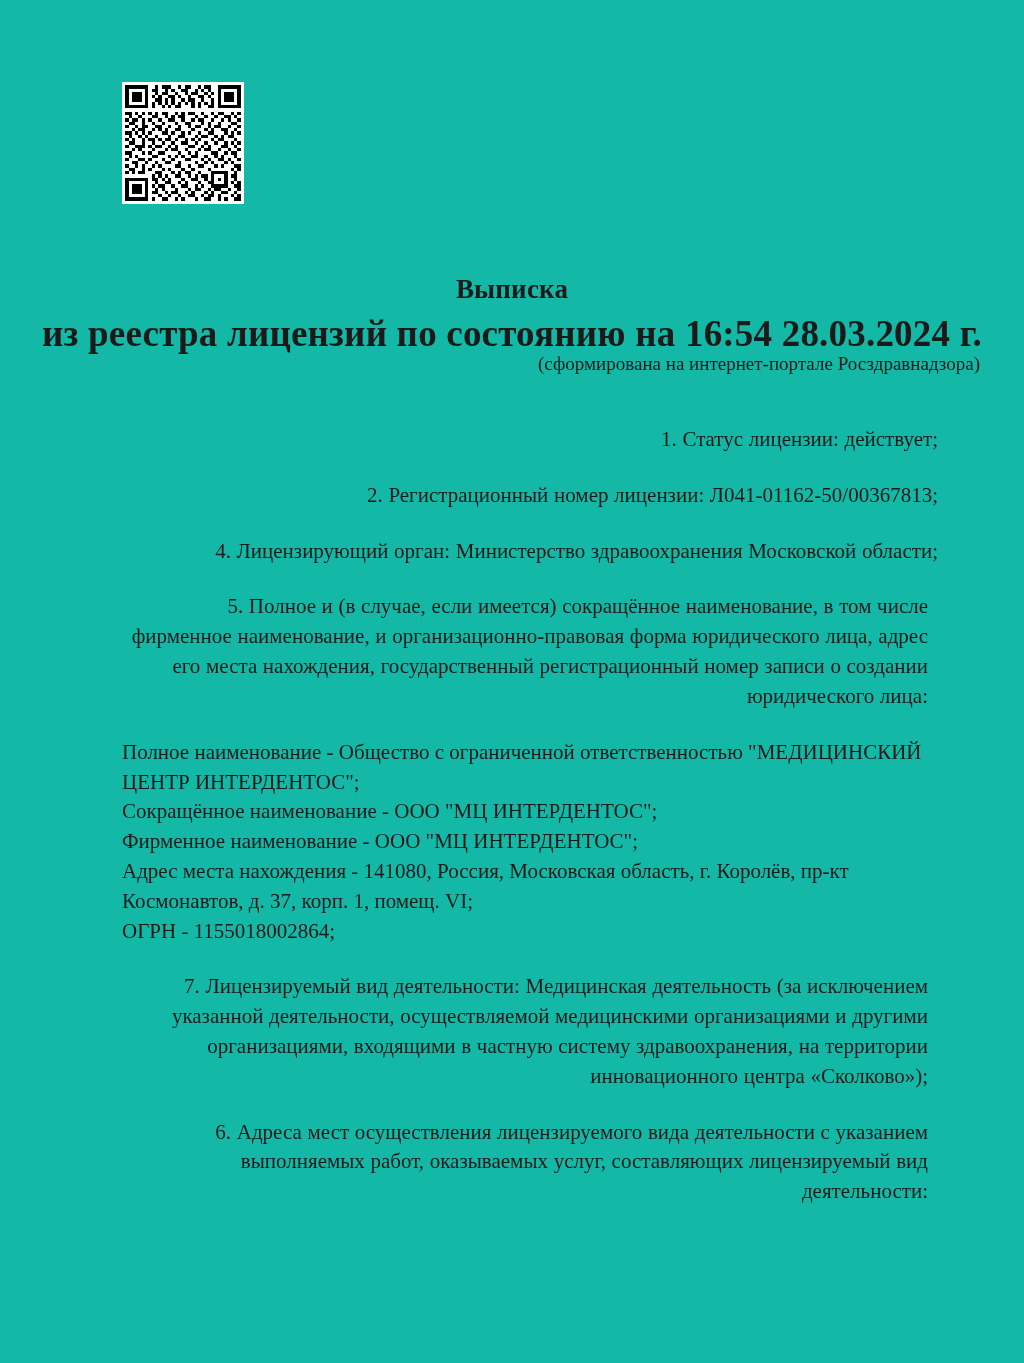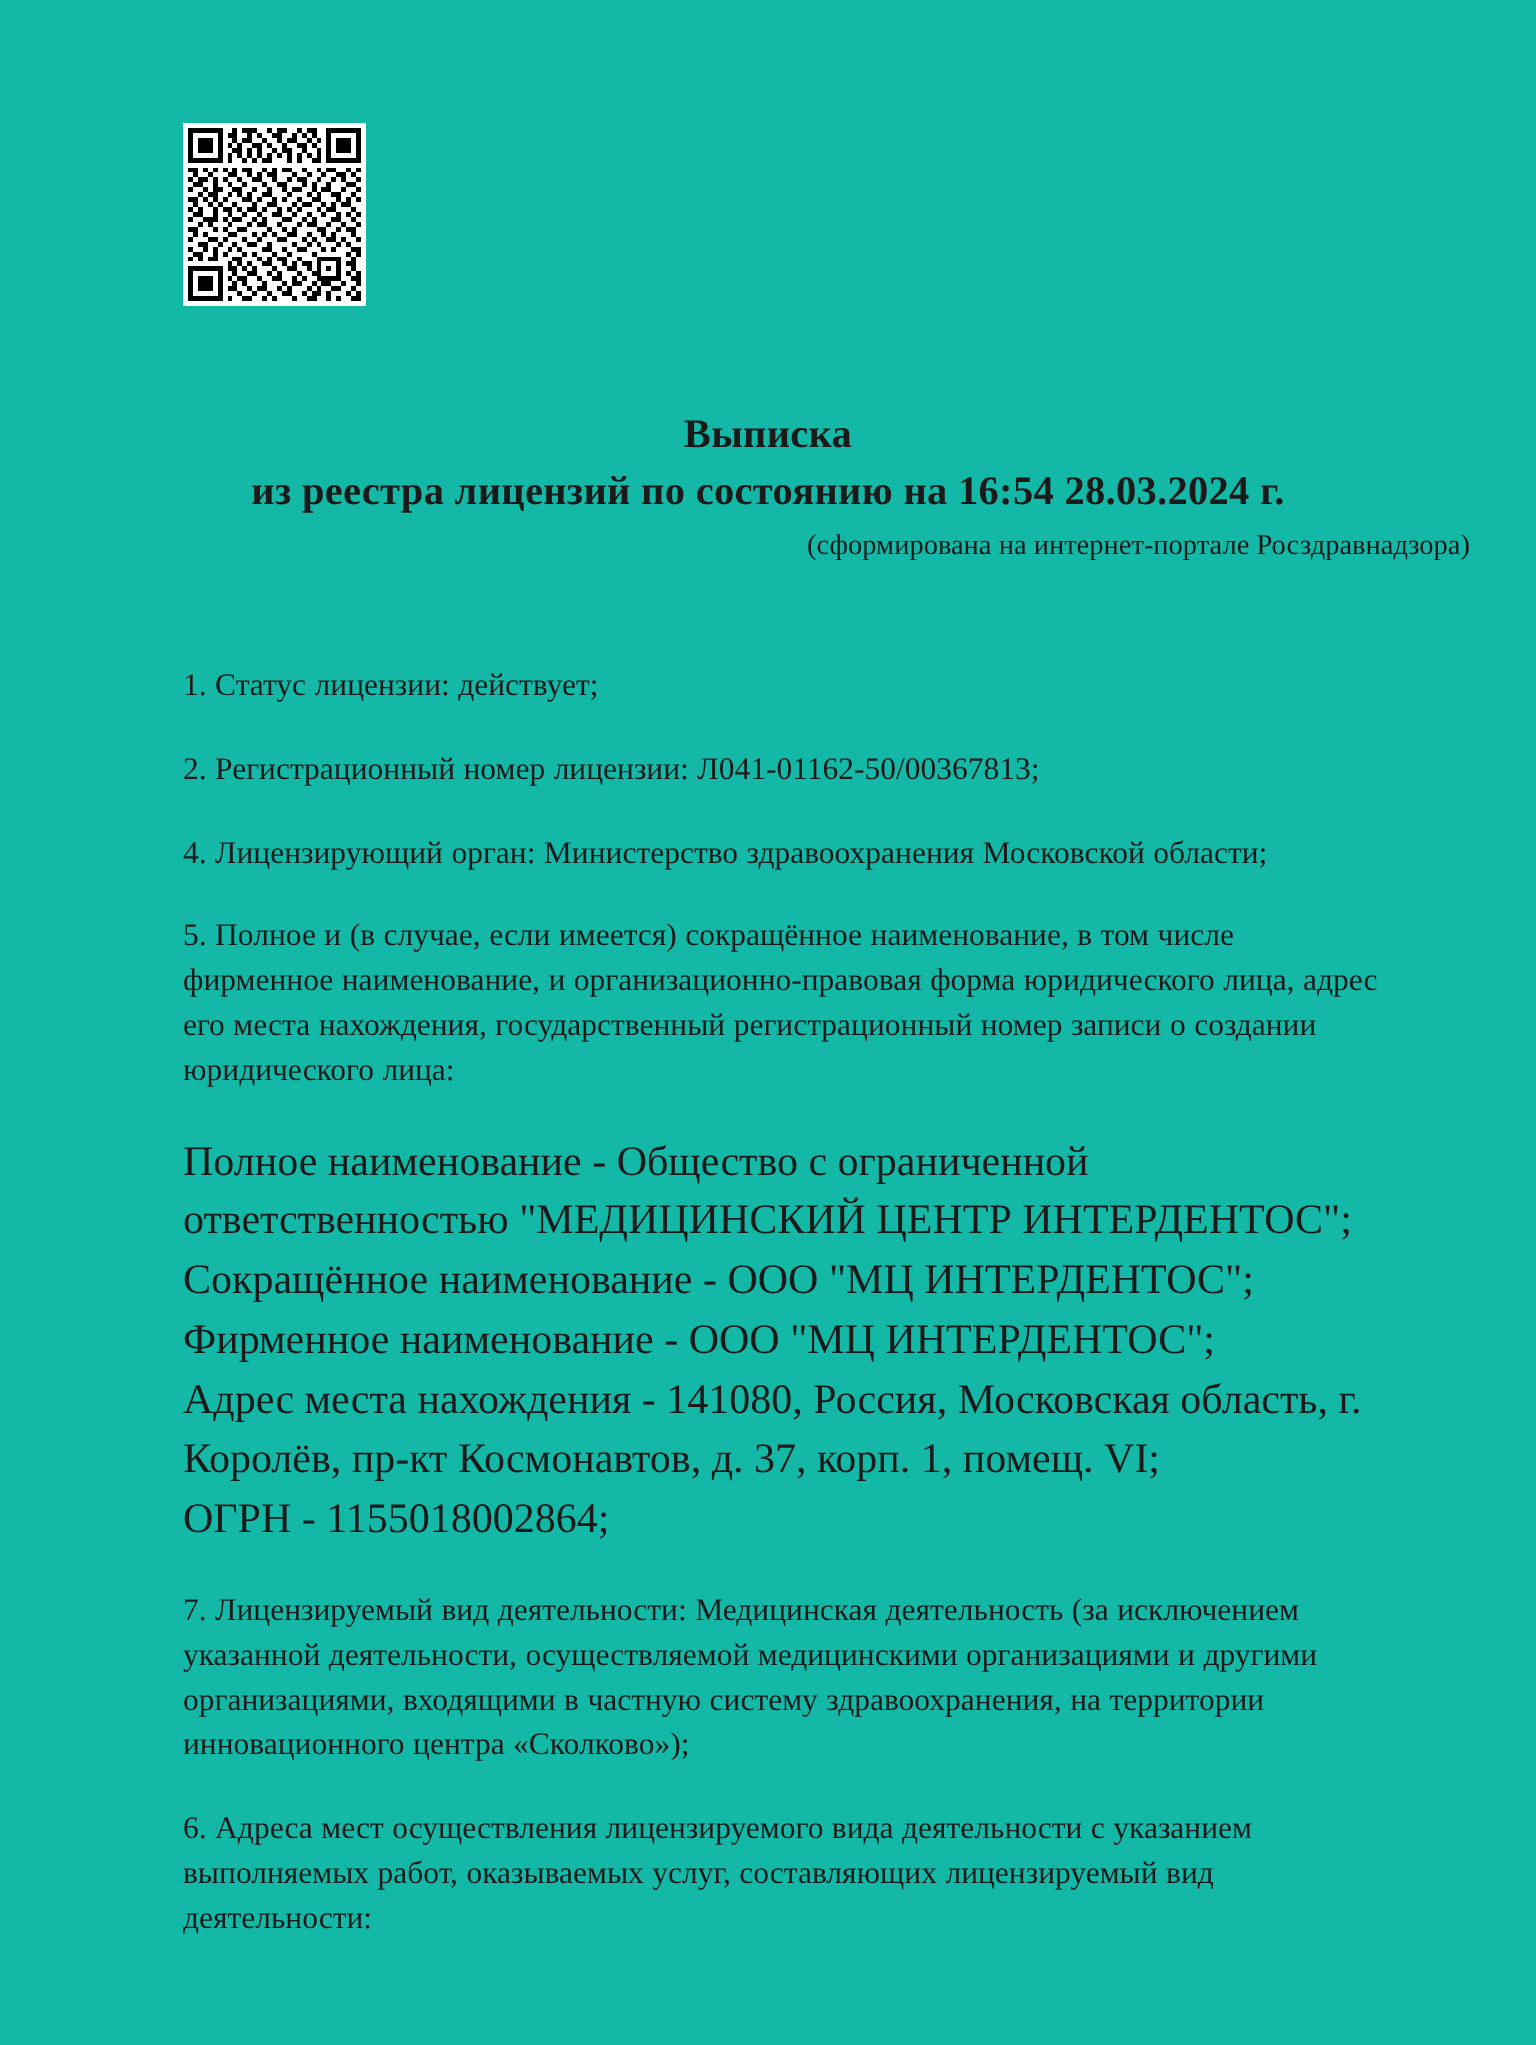--- a/index.html
+++ b/index.html
@@ -48,21 +48,21 @@
     top: 272px;
     text-align: center;
   }
   .doc-title-line1 {
     font-size: 27px;
     font-weight: bold;
     line-height: 1.3;
     letter-spacing: 0.2px;
   }
   .doc-title-line2 {
-    font-size: 27px;
+    font-size: 37px;
     font-weight: bold;
     line-height: 1.35;
     letter-spacing: 0.2px;
     margin-top: 2px;
   }
 
   .subtitle {
     position: absolute;
     right: 44px;
     top: 352px;
@@ -75,29 +75,29 @@
   
   .body-block {
     position: absolute;
     left: 122px;
     top: 425px;
     width: 816px;
   }
   .para {
     font-size: 21px;
     line-height: 1.42;
-    text-align: left;
-    margin: 17px 0 26px 0;
+    text-align: right;
+    margin: 0 0 26px 0;
     word-spacing: 0.4px;
   }
   .para:last-child { margin-bottom: 0; }
 
   
   .detail-lines {
-    font-size: 28px;
+    font-size: 21px;
     line-height: 1.42;
     margin: 0 0 26px 0;
   }
   .detail-lines .dline {
     margin: 0;
   }
 
   
   .w-item5   { width: 806px; }
   .w-fullname{ width: 806px; }

